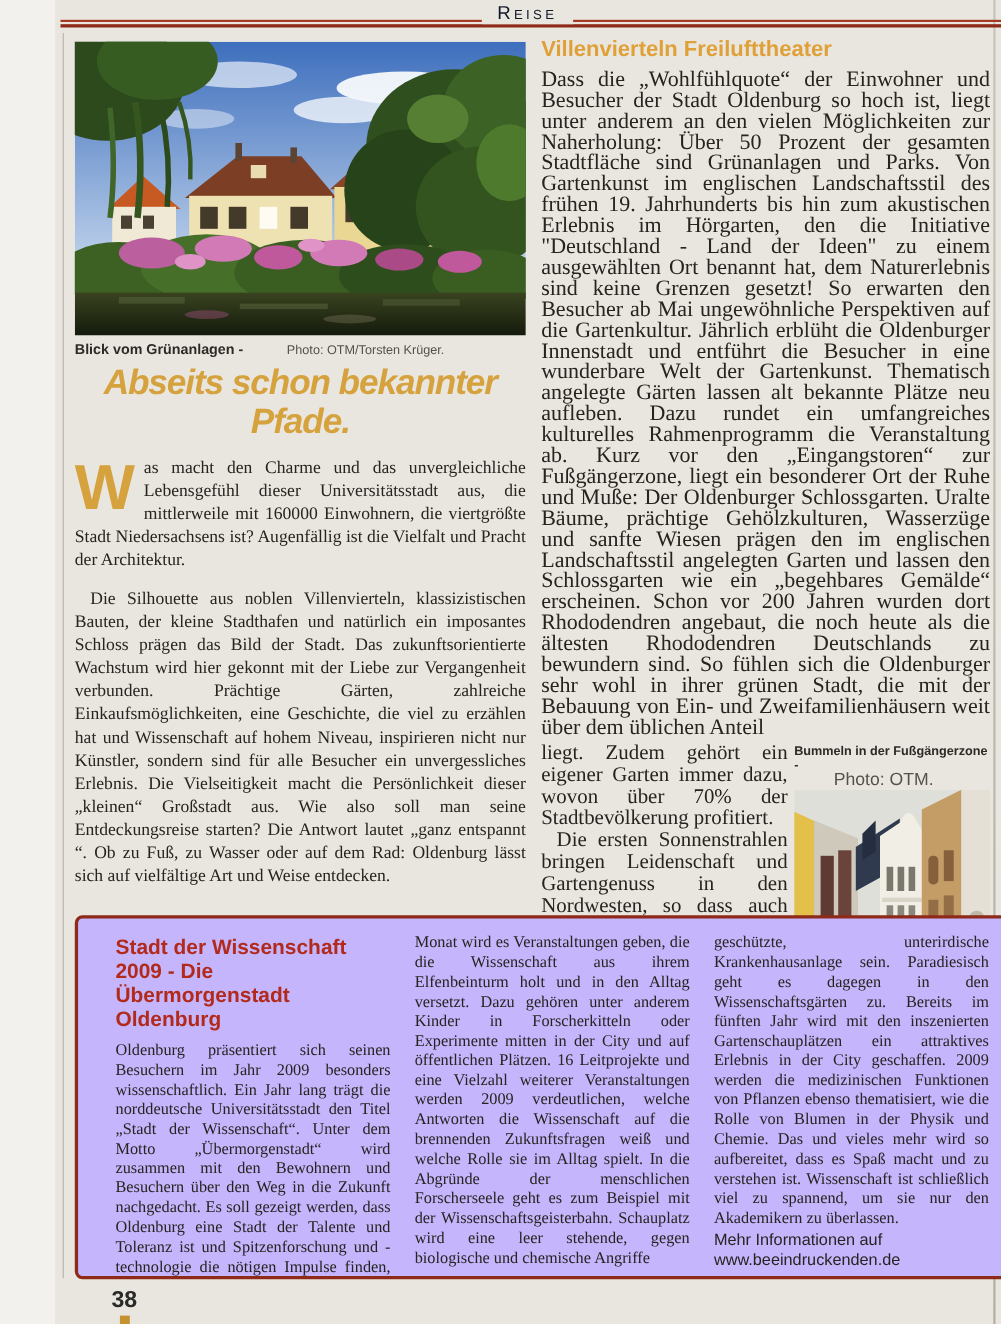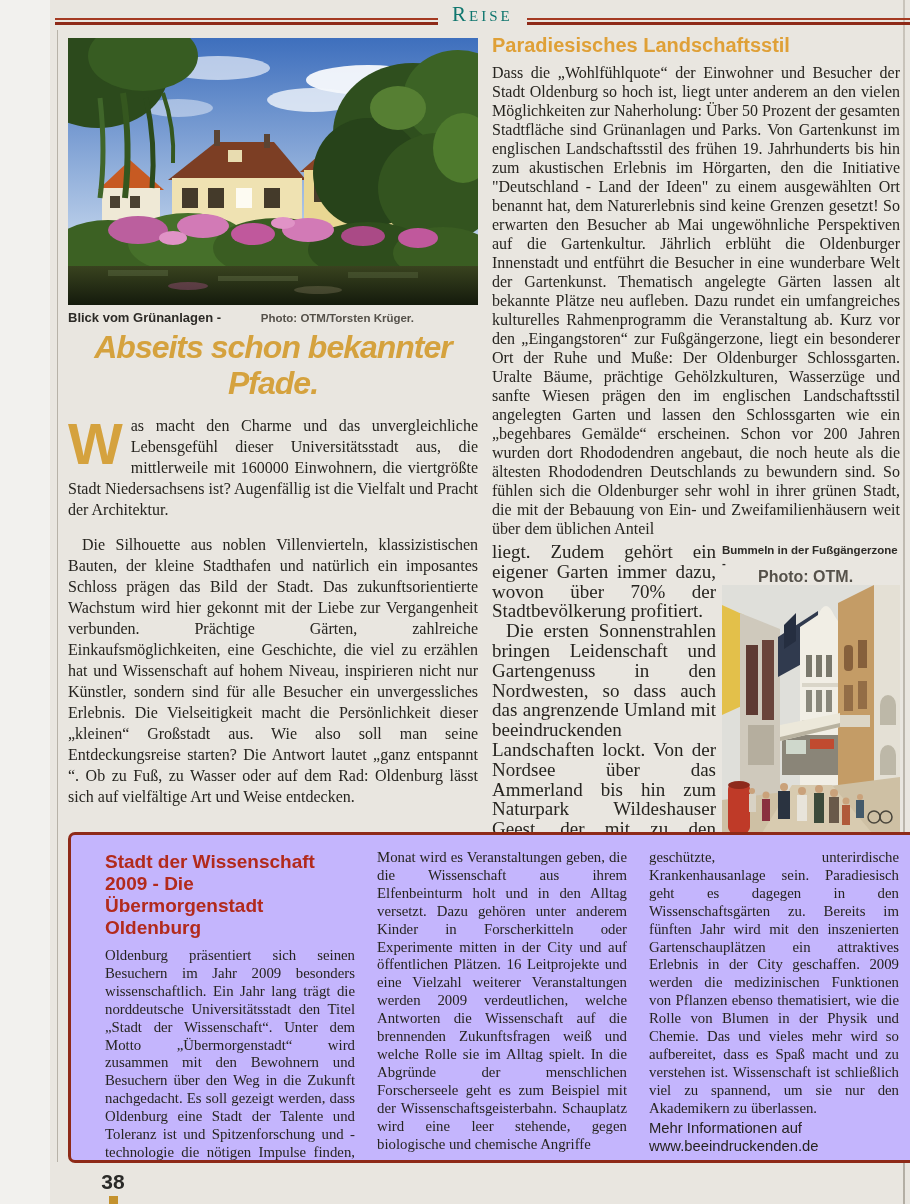--- a/index.html
+++ b/index.html
@@ -15,34 +15,34 @@
   .scan-margin{position:absolute;left:0;top:0;bottom:0;width:50px;background:#f2f1ee;}
   .vline{position:absolute;left:57px;top:30px;height:1132px;width:1px;background:#b7b2a8;}
   .page-edge{position:absolute;right:5px;top:0;bottom:0;width:2px;background:linear-gradient(#c9c4bb,#b3aea4);}
 
   
   .hr1{position:absolute;left:55px;right:0;top:18px;height:2px;background:#a43a22;}
   .hr2{position:absolute;left:55px;right:0;top:22px;height:3px;background:#8e2a18;}
   .section-label{
     position:absolute;left:438px;top:2px;z-index:2;
     background:#e9e6e0;padding:0 14px;
-    font-family:Liberation Serif, serif;
-    font-variant:small-caps;font-size:21px;letter-spacing:3px;
-    color:#0f766e;
+    font-family:Liberation Sans, sans-serif;
+    font-variant:small-caps;font-size:17px;letter-spacing:3px;
+    color:#0f172a;
   }
 
   
   .col-left{position:absolute;left:68px;top:38px;width:410px;}
   .col-right{position:absolute;left:492px;top:34px;width:408px;}
 
   figure{margin:0;}
   .photo{display:block;}
   .caption{margin-top:5px;font-family:"Liberation Sans", sans-serif;font-size:13px;color:#2c2a26;}
   .caption b{font-weight:bold;}
-  .caption .credit{font-weight:bold;font-size:11.5px;color:#55514a;padding-left:36px;}
+  .caption .credit{font-weight:normal;font-size:11.5px;color:#55514a;padding-left:36px;}
 
   h1.headline{
     margin:16px 0 0 0;text-align:center;
     font-family:"Liberation Sans", sans-serif;
     font-weight:bold;font-size:66px;line-height:66px;letter-spacing:-2px;
     color:#ad5616;
   }
   h2.subheadline{
     margin:4px 0 0 0;text-align:center;
     font-family:"Liberation Sans", sans-serif;
@@ -56,21 +56,21 @@
     font-size:58px;line-height:50px;padding:4px 8px 0 0;
     color:#d5a23e;
   }
   .indent{text-indent:14px;}
 
   h3.rc-heading{
     margin:0 0 6px 0;
     font-family:"Liberation Sans", sans-serif;font-weight:bold;
     font-size:20px;color:#dfa037;letter-spacing:0;
   }
-  .col-right .body{margin:0;font-size:16px;line-height:19px;text-align:justify;}
+  .col-right .body{margin:0;font-size:20px;line-height:19px;text-align:justify;}
   .wrap-row{display:flex;margin-top:4px;}
   .narrow{width:224px;}
   .narrow .body{font-size:19px;line-height:19.8px;}
   .narrow .body + .body{margin-top:0;}
   .street-fig{width:178px;margin-left:6px;}
   .street-fig .caption{margin:2px 0 2px 0;font-size:11.5px;line-height:13px;}
   .street-fig .caption .credit{display:block;font-size:16px;}
 
   
   .infobox{
@@ -192,21 +192,21 @@
       </figcaption>
     </figure>
 
     <h2 class="subheadline">Abseits schon bekannter Pfade.</h2>
 
     <p class="body"><span class="dropcap">W</span><span>as macht den Charme und das unvergleichliche Lebensgefühl dieser Universitätsstadt aus, die mittlerweile mit 160000 Einwohnern, die viertgrößte Stadt Niedersachsens ist? Augenfällig ist die Vielfalt und Pracht der Architektur.</span></p>
     <p class="body indent">Die Silhouette aus noblen Villenvierteln, klassizistischen Bauten, der kleine Stadthafen und natürlich ein imposantes Schloss prägen das Bild der Stadt. Das zukunftsorientierte Wachstum wird hier gekonnt mit der Liebe zur Vergangenheit verbunden. Prächtige Gärten, zahlreiche Einkaufsmöglichkeiten, eine Geschichte, die viel zu erzählen hat und Wissenschaft auf hohem Niveau, inspirieren nicht nur Künstler, sondern sind für alle Besucher ein unvergessliches Erlebnis. Die Vielseitigkeit macht die Persönlichkeit dieser „kleinen“ Großstadt aus. Wie also soll man seine Entdeckungsreise starten? Die Antwort lautet „ganz entspannt “. Ob zu Fuß, zu Wasser oder auf dem Rad: Oldenburg lässt sich auf vielfältige Art und Weise entdecken.</p>
   </section>
 
   <section class="col-right">
-    <h3 class="rc-heading">Paradiesisches Landschaftsstil</h3>
+    <h3 class="rc-heading">Villenvierteln Freilufttheater</h3>
     <p class="body">Dass die „Wohlfühlquote“ der Einwohner und Besucher der Stadt Oldenburg so hoch ist, liegt unter anderem an den vielen Möglichkeiten zur Naherholung: Über 50 Prozent der gesamten Stadtfläche sind Grünanlagen und Parks. Von Gartenkunst im englischen Landschaftsstil des frühen 19. Jahrhunderts bis hin zum akustischen Erlebnis im Hörgarten, den die Initiative "Deutschland - Land der Ideen" zu einem ausgewählten Ort benannt hat, dem Naturerlebnis sind keine Grenzen gesetzt! So erwarten den Besucher ab Mai ungewöhnliche Perspektiven auf die Gartenkultur. Jährlich erblüht die Oldenburger Innenstadt und entführt die Besucher in eine wunderbare Welt der Gartenkunst. Thematisch angelegte Gärten lassen alt bekannte Plätze neu aufleben. Dazu rundet ein umfangreiches kulturelles Rahmenprogramm die Veranstaltung ab. Kurz vor den „Eingangstoren“ zur Fußgängerzone, liegt ein besonderer Ort der Ruhe und Muße: Der Oldenburger Schlossgarten. Uralte Bäume, prächtige Gehölzkulturen, Wasserzüge und sanfte Wiesen prägen den im englischen Landschaftsstil angelegten Garten und lassen den Schlossgarten wie ein „begehbares Gemälde“ erscheinen. Schon vor 200 Jahren wurden dort Rhododendren angebaut, die noch heute als die ältesten Rhododendren Deutschlands zu bewundern sind. So fühlen sich die Oldenburger sehr wohl in ihrer grünen Stadt, die mit der Bebauung von Ein- und Zweifamilienhäusern weit über dem üblichen Anteil</p>
     <div class="wrap-row">
       <div class="narrow">
         <p class="body">liegt. Zudem gehört ein eigener Garten immer dazu, wovon über 70% der Stadtbevölkerung profitiert.</p>
         <p class="body indent">Die ersten Sonnenstrahlen bringen Leidenschaft und Gartengenuss in den Nordwesten, so dass auch das angrenzende Umland mit beeindruckenden Landschaften lockt. Von der Nordsee über das Ammerland bis hin zum Naturpark Wildeshauser Geest, der mit zu den größten Deutschlands zählt. Durch die gute Lage Oldenburgs sind alle Ausflugsziele im Grünen schnell erreicht.</p>
       </div>
       <figure class="street-fig">
         <figcaption class="caption">
           <b>Bummeln in der Fußgängerzone -</b>
           <span class="credit">Photo: OTM.</span>

